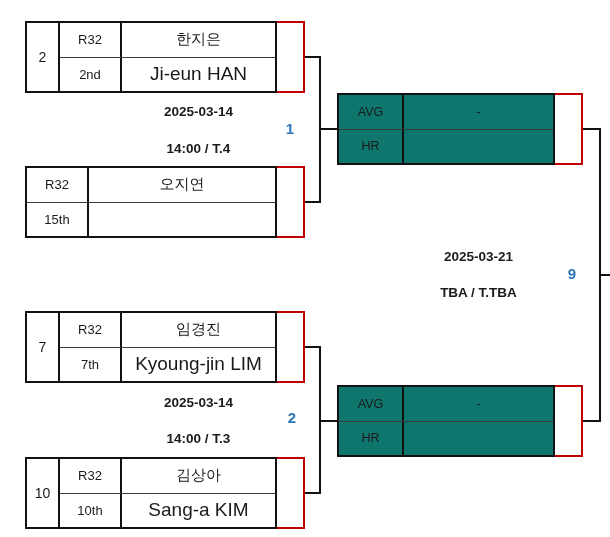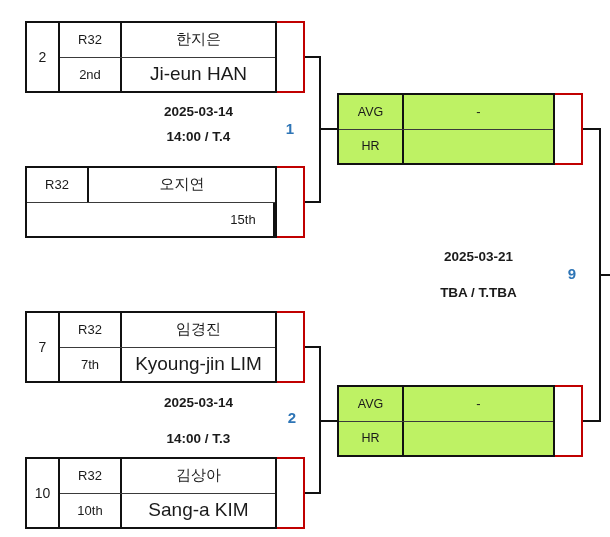--- a/index.html
+++ b/index.html
@@ -21,21 +21,21 @@
     background:#fff;
   }
   .entry .seed {
     width:33px;
     border-right:2px solid #111;
     display:flex; align-items:center; justify-content:center;
     font-size:14px;
   }
   .entry .rows { flex:1; display:flex; flex-direction:column; }
   .entry .row { flex:1; display:flex; }
-  .entry .row.second { border-top:1.5px solid #3a3a3a;justify-content:flex-end; }
+  .entry .row.second { border-top:1.5px solid #3a3a3a; }
   .entry .cell { display:flex; align-items:center; justify-content:center; }
   .entry .cell.round { width:62px; border-right:2px solid #111; font-size:13px; }
   .entry .cell.name  { flex:1; font-size:19px; }
   .entry .cell.name.kr { font-size:15px;border-radius:7px; }
 
   
   .score {
     position:absolute;
     right:-30px; top:-2px; bottom:-2px;
     width:28px;
@@ -43,21 +43,21 @@
     border-left:none;
     background:#fff;
   }
 
   
   .rtable {
     position:absolute;
     width:218px; height:72px;
     border:2px solid #111;
     display:flex; flex-direction:column;
-    background:#bef264;
+    background:#0f766e;
   }
   .rtable .rrow { flex:1; display:flex; }
   .rtable .rrow.second { border-top:1px solid #3a3a3a; }
   .rtable .rlabel {
     width:65px; border-right:2px solid #111;
     display:flex; align-items:center; justify-content:center;
     font-size:12.5px;
   }
   .rtable .rvalue { flex:1; display:flex; align-items:center; justify-content:center; font-size:13px; }
 
@@ -126,21 +126,21 @@
       </div>
       <div class="row second">
         <div class="cell round">10th</div>
         <div class="cell name">Sang-a KIM</div>
       </div>
     </div>
     <div class="score"></div>
   </div>
 
   <div class="sched" style="left:120px; top:104px;">2025-03-14</div>
-  <div class="sched" style="left:120px; top:129px;">14:00 / T.4</div>
+  <div class="sched" style="left:120px; top:141px;">14:00 / T.4</div>
   <div class="mnum" style="left:280px; top:120px;">1</div>
 
   <div class="sched" style="left:120px; top:395px;">2025-03-14</div>
   <div class="sched" style="left:120px; top:431px;text-align:center;">14:00 / T.3</div>
   <div class="mnum" style="left:282px; top:409px;">2</div>
 
   <div class="sched wide" style="left:402px; top:249px;">2025-03-21</div>
   <div class="sched wide" style="left:402px; top:285px;">TBA / T.TBA</div>
   <div class="mnum" style="left:562px; top:265px;">9</div>
 

